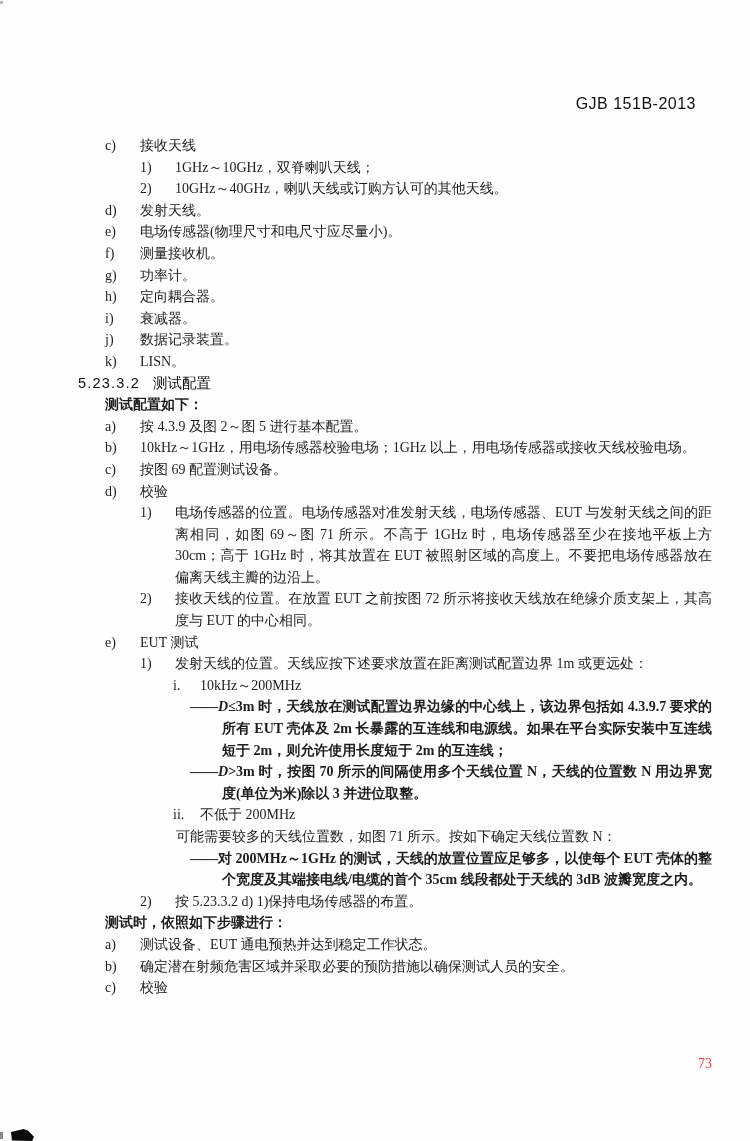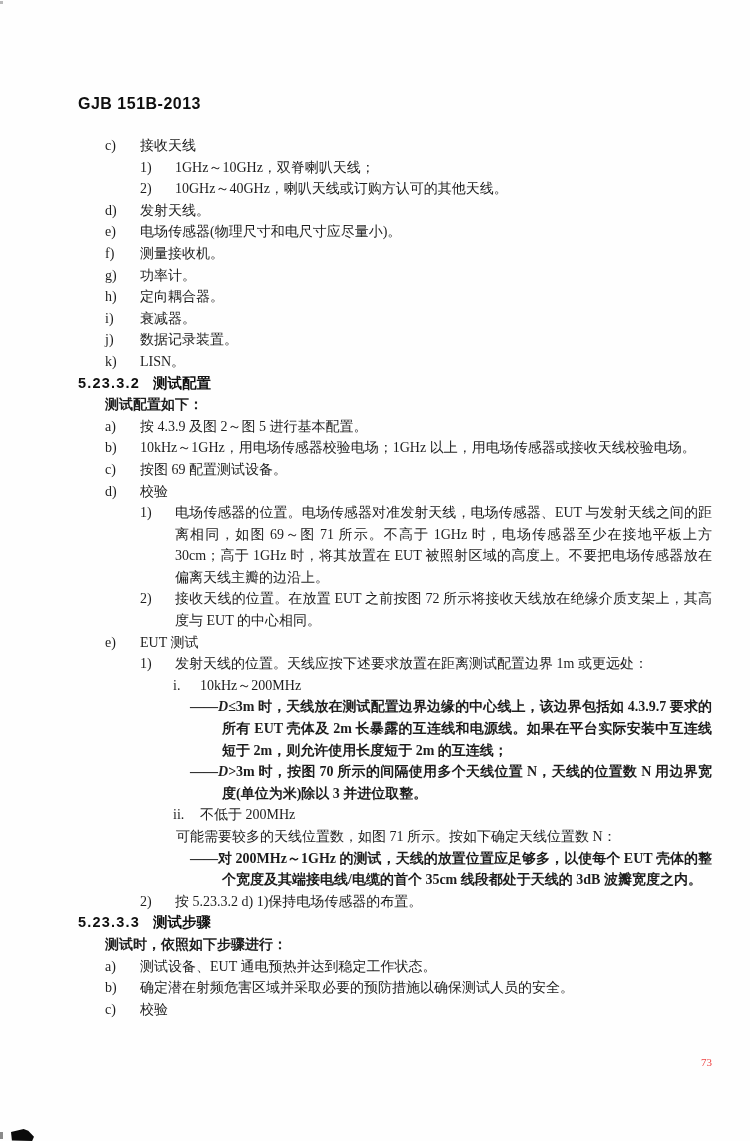--- a/index.html
+++ b/index.html
@@ -7,22 +7,23 @@
     width: 750px; height: 1141px;
     position: relative;
     background: #fefefe;
     overflow: hidden;
     font-family: "Liberation Serif", "DejaVu Serif", serif;
     color: #1d1d1d;
   }
   .page-header {
     position: absolute; top: 95px; left: 78px; width: 634px;
     box-sizing: border-box; padding-right: 16px;
+    text-align: right;
     font-family: "Liberation Sans", "DejaVu Sans", sans-serif;
-    font-weight: 700; font-size: 16px; letter-spacing: .5px; color: #101010;
+    font-weight: 400; font-size: 16px; letter-spacing: .5px; color: #101010;
   }
   .page-body {
     position: absolute; top: 135px; left: 78px; width: 634px;
     font-size: 14px; line-height: 21.6px;
     text-align: justify;
   }
   .li { display: flex; }
   .mk { flex: 0 0 35px; }
   .tx { flex: 1; }
   .l1 { margin-left: 27px; }
@@ -33,27 +34,27 @@
   .dash {
     display: block;
     margin-left: 112px;
     padding-left: 32px; text-indent: -32px; font-weight: bold;
   }
   .var { font-style: italic; }
   .sec-heading {
     display: flex; gap: 13px;
     margin: 0; line-height: 21.6px;
     font-family: "Liberation Sans", "DejaVu Sans", sans-serif;
-    font-weight: 700; font-size: 14.5px; color: #101010;
+    font-weight: 400; font-size: 14.5px; color: #101010;
   }
   .sec-num { letter-spacing: 1.2px; }
   .intro { margin: 0 0 0 27px; line-height: 21.6px; font-weight: bold; }
   .page-number {
     position: absolute; top: 1056px; left: 78px; width: 634px;
-    text-align: right; font-size: 11px; color: #ef4444;
+    text-align: right; font-size: 14px; color: #ef4444;
   }
   .mark-wedge {
     position: absolute; left: 11px; top: 1129px; width: 23px; height: 12px;
     background: #0b0b0b;
     clip-path: polygon(0 25%, 55% 0, 75% 15%, 100% 65%, 92% 100%, 4% 96%);
   }
   .speck-left { position: absolute; left: 0; top: 1132px; width: 3px; height: 7px; background: #8a8a8a; }
   .speck-top  { position: absolute; left: 0; top: 1px;    width: 3px; height: 3px; background: #b9b9b9; }
 </style>
 </head>
@@ -158,24 +159,20 @@
       <span class="mk">ii.</span>
       <span class="tx">不低于 200MHz</span>
     </div>
   <div class="note">可能需要较多的天线位置数，如图 71 所示。按如下确定天线位置数 N：</div>
   <div class="dash"><span>——</span><span>对 200MHz～1GHz 的测试，天线的放置位置应足够多，以使每个 EUT 壳体的整个宽度及其端接电线/电缆的首个 35cm 线段都处于天线的 3dB 波瓣宽度之内。</span></div>
   <div class="li l2">
       <span class="mk">2)</span>
       <span class="tx">按 5.23.3.2 d) 1)保持电场传感器的布置。</span>
     </div>
 
-  <h2 class="sec-heading">
-    <span class="sec-num">5.23.3.3</span>
-    <span class="sec-title">测试步骤</span>
-  </h2>
   <p class="intro">测试时，依照如下步骤进行：</p>
 
   <div class="li l1">
       <span class="mk">a)</span>
       <span class="tx">测试设备、EUT 通电预热并达到稳定工作状态。</span>
     </div>
   <div class="li l1">
       <span class="mk">b)</span>
       <span class="tx">确定潜在射频危害区域并采取必要的预防措施以确保测试人员的安全。</span>
     </div>

